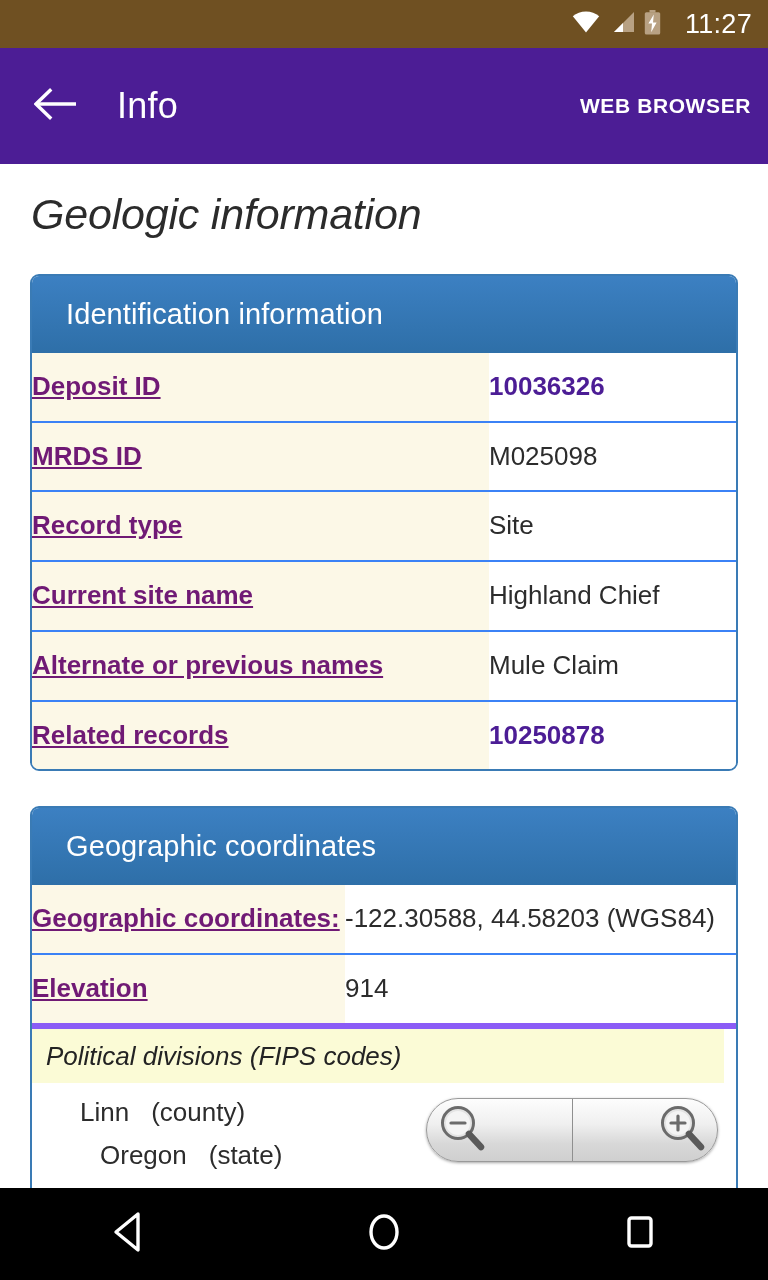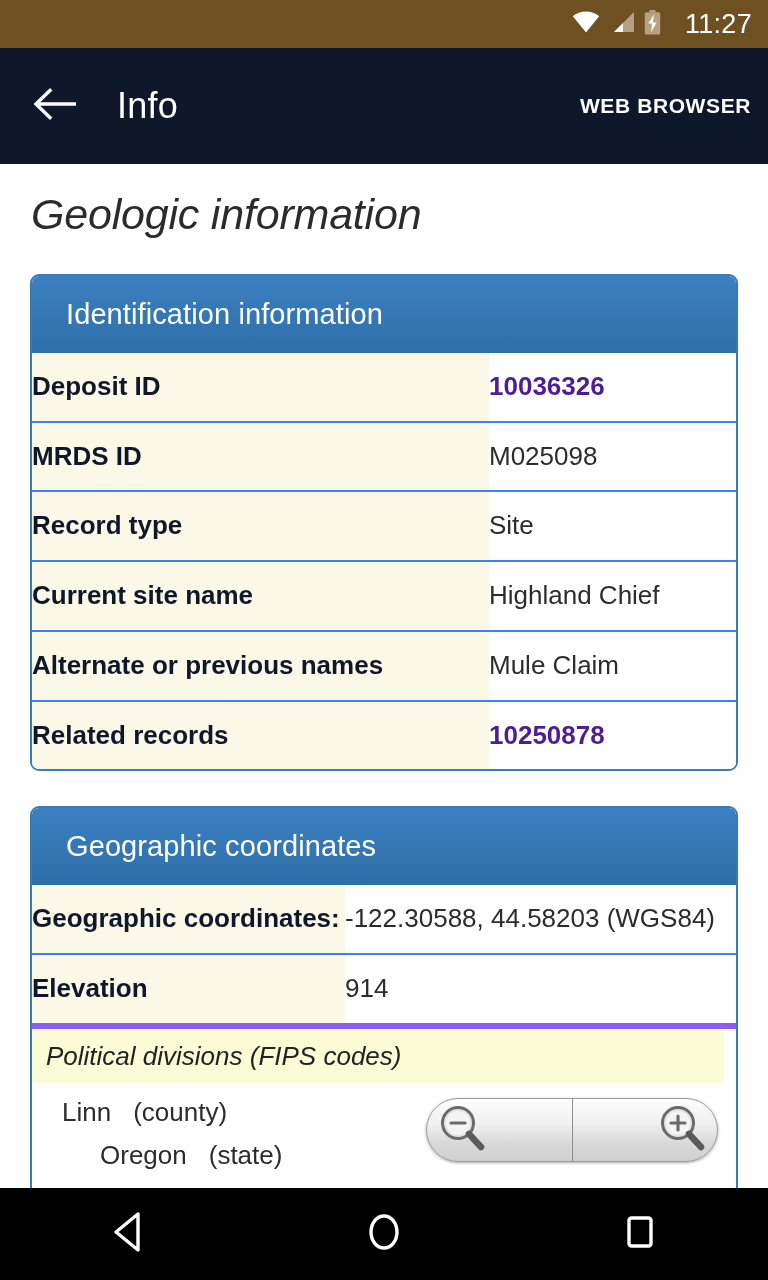--- a/index.html
+++ b/index.html
@@ -29,21 +29,21 @@
   .status-time {
     color:#ffffff; font-size:27px; font-weight:400;
     letter-spacing:0.3px; margin-left:24px;
     font-family:"Liberation Sans", sans-serif;
   }
 
   
   .appbar {
     position:absolute; top:48px; left:0;
     width:768px; height:116px;
-    background:#0f172a;
+    background:#4c1d95;
     display:flex; align-items:center;
   }
   .back-btn {
     width:56px; height:56px; margin-left:28px;
     display:flex; align-items:center; justify-content:center;
     cursor:pointer;
   }
   .appbar-title {
     color:#ffffff; font-size:36px; font-weight:400;
     margin-left:33px; letter-spacing:0.2px;
@@ -89,23 +89,24 @@
   table.info { width:100%; border-collapse:collapse; table-layout:fixed; }
   table.info td {
     font-size:26px;
     padding:18px 0 18px 0;
     vertical-align:middle;
     border-top:2px solid #3b82f6;
   }
   table.info tr:first-child td { border-top:none; }
   td.k {
     background:#fcf8e7;
-    color:#0f172a; font-weight:700;
+    color:#701a75; font-weight:700;
     padding-left:14px;
     line-height:1.22;
+    text-decoration:underline;
   }
   td.v {
     background:#ffffff;
     color:#2c2c2c; font-weight:400;
     padding-left:12px;
     line-height:1.22;
   }
   td.v a { color:#4c1d95; text-decoration:none;font-weight:bold; }
 
   
@@ -117,21 +118,21 @@
   .politic-title {
     background:#fbfbd6;
     font-style:italic; font-size:26px; color:#232323;
     padding:12px 0 11px 14px;
     width:692px;
   }
   .politic-list { padding:8px 0 10px 0; }
   .politic-row { font-size:26px; color:#2c2c2c; padding:6px 0; white-space:nowrap; }
   .politic-row .nm { display:inline-block; }
   .politic-row .ty { display:inline-block; margin-left:22px; }
-  .pd-0 { padding-left:30px; }
+  .pd-0 { padding-left:48px; }
   .pd-1 { padding-left:68px; }
   .pd-2 { padding-left:94px; }
 
   
   .zoomctl {
     position:absolute;
     left:426px; top:1098px;
     width:292px; height:64px;
     border-radius:32px;
     background:linear-gradient(to bottom,#fdfdfd 0%,#f0f0f0 40%,#d8d8d8 72%,#cfcfcf 100%);

